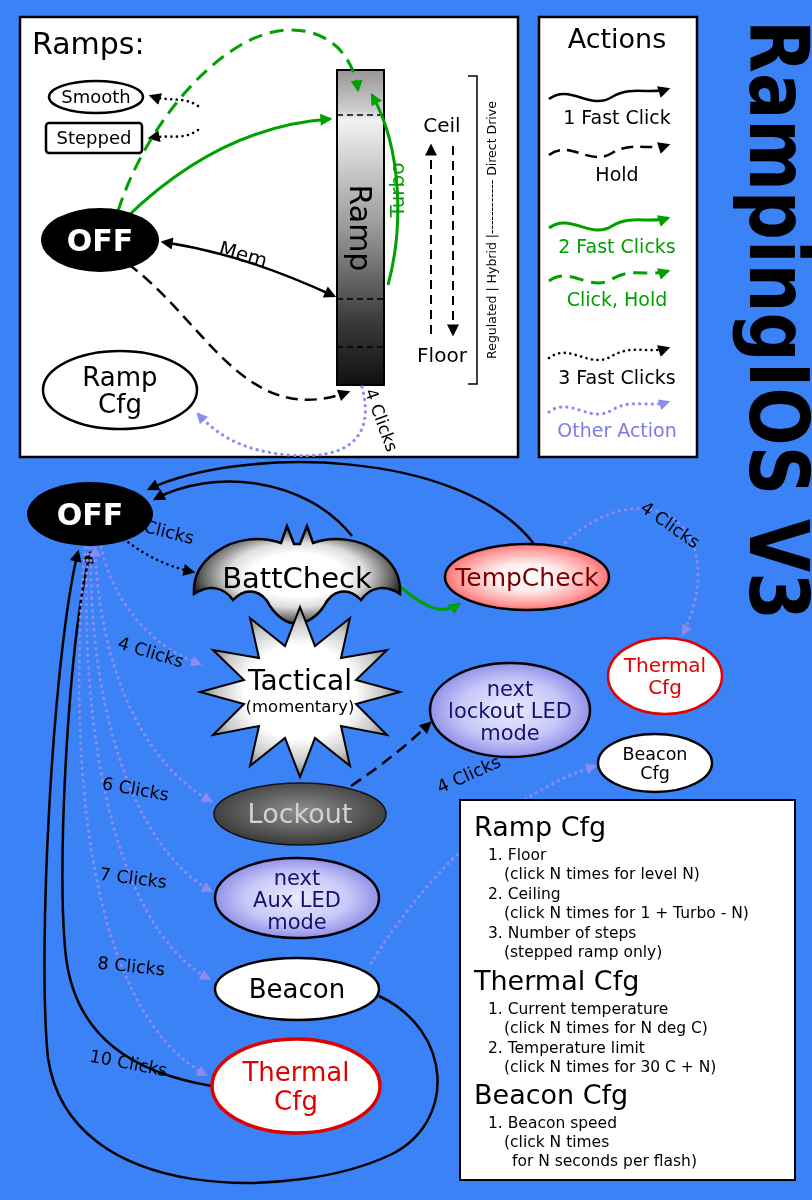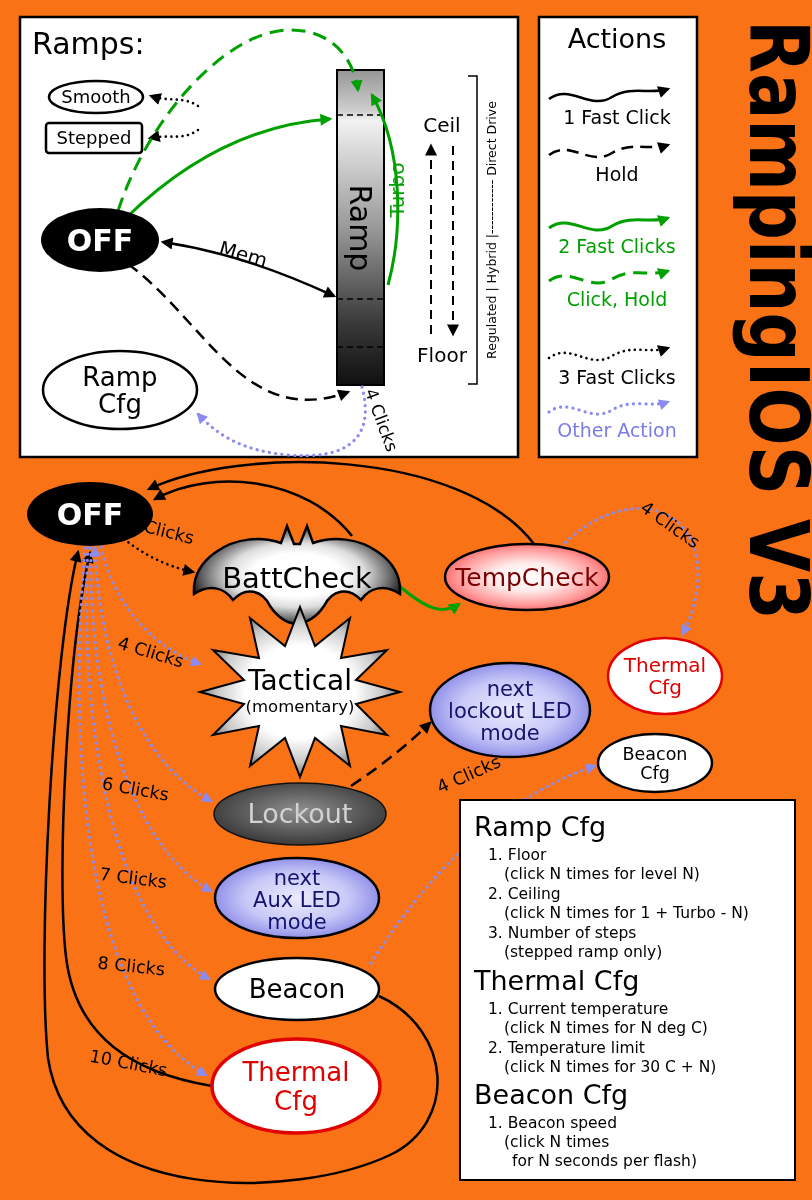--- a/index.html
+++ b/index.html
@@ -1,16 +1,16 @@
 <!DOCTYPE html>
 <html><head>
 <meta charset="utf-8">
 <style>
   html,body{margin:0;padding:0;background:#fff}
-  .canvas{position:relative;width:812px;height:1200px;background:#f97316;overflow:hidden}
+  .canvas{position:relative;width:812px;height:1200px;background:#3b82f6;overflow:hidden}
   svg{display:block}
   .t{font-family:"DejaVu Sans","Liberation Sans",sans-serif}
   .bold{font-weight:bold}
   .f-black{fill:#000}.f-white{fill:#fff}.f-green{fill:#00a000}.f-blue{fill:#7b7bea}
   .f-red{fill:#e00000}.f-darkred{fill:#7a0000}.f-navy{fill:#14146e}.f-lgray{fill:#d2d2d2}
   .st-solid-black{stroke:#000;stroke-width:2.5;fill:none}
   .st-dashed-black{stroke:#000;stroke-width:2.5;fill:none;stroke-dasharray:12 7}
   .st-dashed-thin{stroke:#000;stroke-width:2;fill:none;stroke-dasharray:9 6}
   .st-dotted-black{stroke:#000;stroke-width:2.6;fill:none;stroke-dasharray:0.1 5.5;stroke-linecap:round}
   .st-solid-green{stroke:#00a000;stroke-width:3;fill:none}

